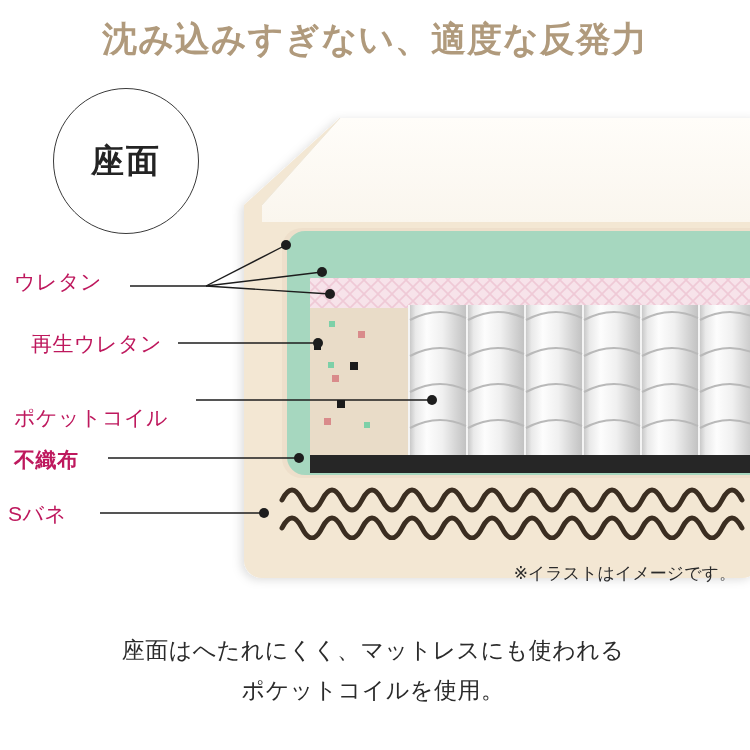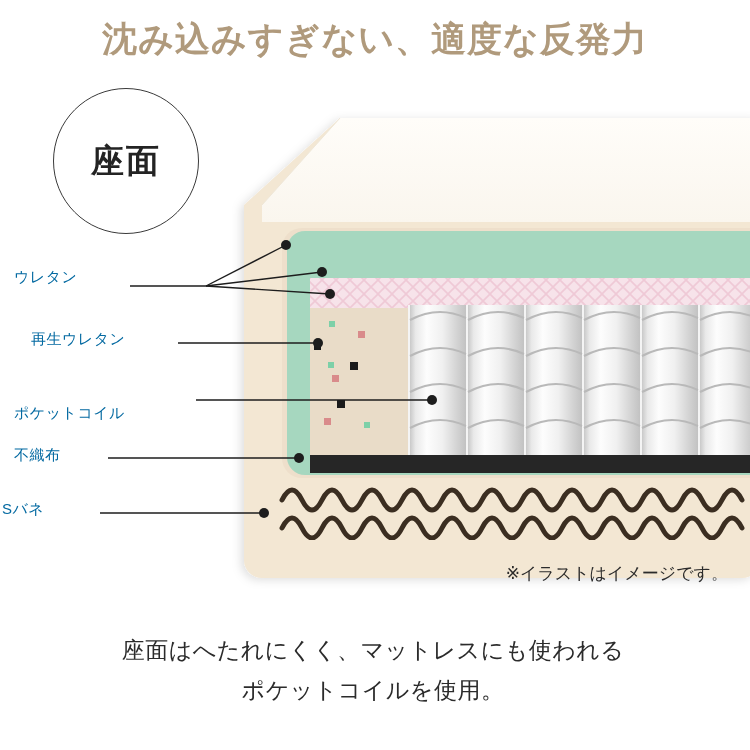--- a/index.html
+++ b/index.html
@@ -40,36 +40,36 @@
     letter-spacing:2px;
     text-align:center;
   }
 
   
   #art{position:absolute;left:0;top:0;width:750px;height:750px;}
 
   
   .lbl{
     position:absolute;
-    font-size:15px;
-    color:#0369a1;
+    font-size:21px;
+    color:#be185d;
     white-space:nowrap;
     letter-spacing:0.5px;
     font-weight:500;
     text-align:center;
   }
   .lbl-urethane{left:14px;top:268px;}
   .lbl-recycled{left:31px;top:330px;}
   .lbl-coil{left:14px;top:388px;margin-top:16px;}
-  .lbl-fabric{left:14px;top:446px;}
-  .lbl-sbane{left:2px;top:500px;}
+  .lbl-fabric{left:14px;top:446px;font-weight:bold;}
+  .lbl-sbane{left:8px;top:500px;}
 
   
   .note{
-    position:absolute;right:22px;top:562px;
+    position:absolute;right:14px;top:562px;
     font-size:17px;color:#2b2b2b;white-space:nowrap;
   }
   .caption{
     position:absolute;left:0;top:630px;width:746px;
     text-align:center;
     font-size:23px;line-height:40px;color:#2b2b2b;
     letter-spacing:0.5px;
   }
   .caption div{white-space:nowrap;}
 </style>

